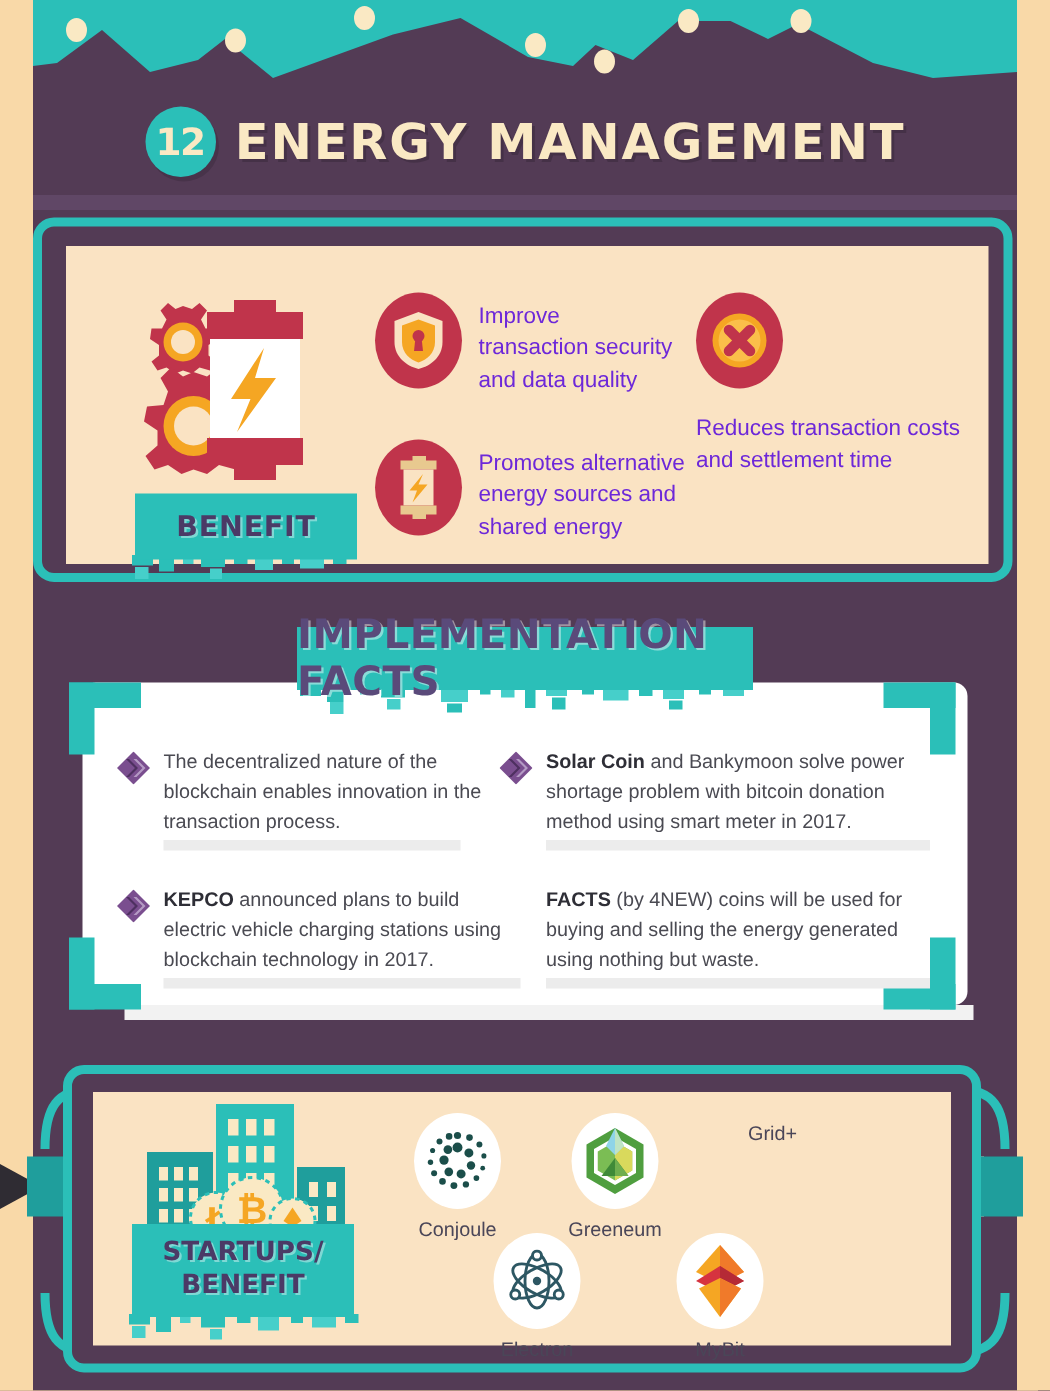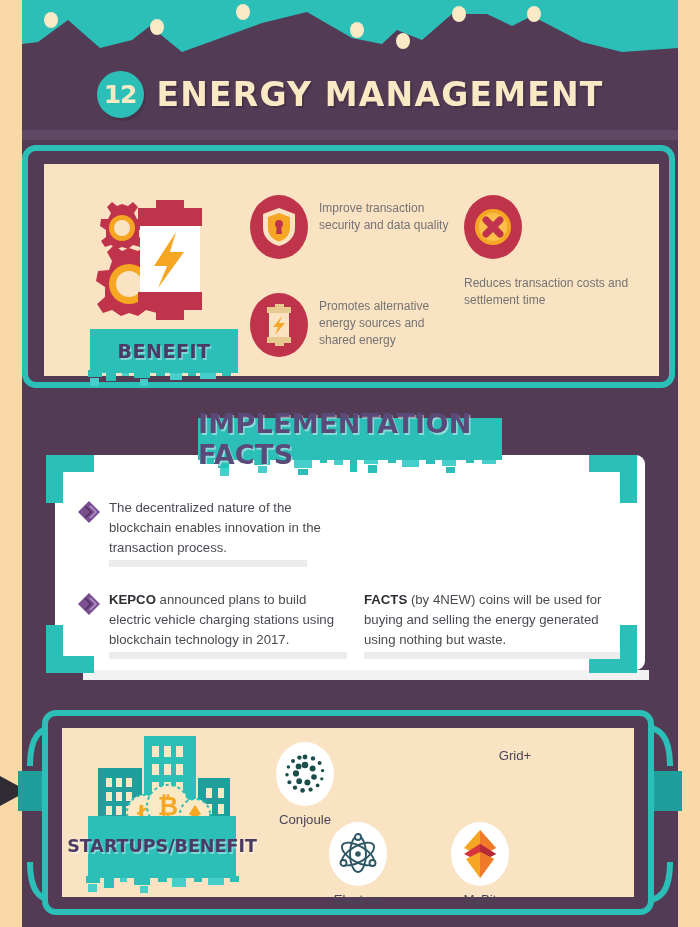--- a/index.html
+++ b/index.html
@@ -125,23 +125,23 @@
   .bi-2 { left: 420px; top: 31px;  width: 190px; flex-direction: column; }
   .bi-3 { left: 206px; top: 129px; width: 210px; }
   .circ-icon {
     flex: 0 0 auto;
     width: 58px; height: 64px;
     background: #c0344b;
     border-radius: 50%;
     display: flex; align-items: center; justify-content: center;
   }
   .benefit-text {
-    font-size: 12px;
+    font-size: 15px;
     line-height: 1.42;
-    color: #737373;
+    color: #6d28d9;
     padding-top: 5px;
   }
 
   
   .facts-banner {
     position: absolute;
     left: 198px; top: 418px;
     width: 304px; height: 42px;
     background: #2bbfb8;
     display: flex; align-items: center; justify-content: center;
@@ -205,21 +205,21 @@
     background: #fae3c3;
   }
   .plug { position: absolute; z-index: 3; }
 
   .city-block { position: absolute; left: 20px; top: -2px; width: 160px; height: 170px; }
   .startups-tag {
     position: absolute;
     left: 26px; top: 88px;
     width: 148px; height: 62px;
     background: #2bbfb8;
-    display: flex; flex-direction: row;
+    display: flex; flex-direction: column;
     align-items: center; justify-content: center;
     font-family: "DejaVu Sans", sans-serif;
     font-weight: bold;
     font-size: 17.5px;
     line-height: 1.25;
     color: #4b3a66;
     text-shadow: 1.5px 1.5px 0 rgba(255,255,255,0.4);
     z-index: 4;
   }
 
@@ -405,20 +405,33 @@
       <polygon fill="#b49ac4" points="13,5 19,11 13,17 11,17 17,11 11,5"></polygon>
     </svg>
     <div>
       <div class="fact-body">
         <b></b><span>The decentralized nature of the blockchain enables innovation in the transaction process.</span>
       </div>
       <div class="fact-rule" style="width:198px;"></div>
     </div>
   </div>
 
+  <div class="fact" style="left:333px; top:498px; width:265px; z-index:8;">
+    <svg class="fact-diamond" width="22" height="22" viewBox="0 0 22 22">
+      <polygon fill="#7a4e8f" points="11,0 22,11 11,22 0,11"></polygon>
+      <polygon fill="#4e3060" points="8,5 14,11 8,17 6,17 12,11 6,5"></polygon>
+      <polygon fill="#b49ac4" points="13,5 19,11 13,17 11,17 17,11 11,5"></polygon>
+    </svg>
+    <div>
+      <div class="fact-body">
+        <b>Solar Coin</b><span> and Bankymoon solve power shortage problem with bitcoin donation method using smart meter in 2017.</span>
+      </div>
+      <div class="fact-rule" style="width:256px;"></div>
+    </div>
+  </div>
 
   <div class="fact" style="left:78px; top:590px; width:252px; z-index:8;">
     <svg class="fact-diamond" width="22" height="22" viewBox="0 0 22 22">
       <polygon fill="#7a4e8f" points="11,0 22,11 11,22 0,11"></polygon>
       <polygon fill="#4e3060" points="8,5 14,11 8,17 6,17 12,11 6,5"></polygon>
       <polygon fill="#b49ac4" points="13,5 19,11 13,17 11,17 17,11 11,5"></polygon>
     </svg>
     <div>
       <div class="fact-body">
         <b>KEPCO</b><span> announced plans to build electric vehicle charging stations using blockchain technology in 2017.</span>
@@ -561,20 +574,35 @@
                 <circle cx="24.4" cy="30.6" r="3"></circle>
               <circle cx="16.2" cy="29.2" r="2.9"></circle>
                 <circle cx="13" cy="21.4" r="3.1"></circle>
               <circle cx="15.6" cy="14.4" r="2.9"></circle>
             </g>
           </svg>
         </div>
         <div class="logo-label">Conjoule</div>
       </div>
 
+      <div class="logo-cell" style="left:305px; top:14px;">
+        <div class="logo-circle">
+          <svg width="46" height="48" viewBox="0 0 46 48">
+            <polygon fill="#4f9e3f" points="23,2 42,13 42,35 23,46 4,35 4,13"></polygon>
+            <polygon fill="#ffffff" points="23,8 37,16 37,32 23,40 9,32 9,16"></polygon>
+            <polygon fill="#7bbd54" points="23,11 34.5,17.6 34.5,30.4 23,37 11.5,30.4 11.5,17.6"></polygon>
+            <polygon fill="#d9d95c" points="23,11 34.5,17.6 34.5,30.4 23,37"></polygon>
+            <polygon fill="#8fd4e8" points="23,2 29,14 23,20 17,14"></polygon>
+            <polygon fill="#bfe4c4" points="23,2 29,14 23,20"></polygon>
+            <polygon fill="#3f8a38" points="23,22 32,34 14,34"></polygon>
+            <polygon fill="#6fae4e" points="23,22 32,34 23,34"></polygon>
+          </svg>
+        </div>
+        <div class="logo-label">Greeneum</div>
+      </div>
 
       <div class="logo-cell" style="left:410px; top:14px;">
         <div class="logo-label">Grid+</div>
       </div>
 
       <div class="logo-cell" style="left:253px; top:94px;">
         <div class="logo-circle">
           <svg width="42" height="42" viewBox="0 0 42 42">
             <g stroke="#2d5763" stroke-width="1.9" fill="none">
               <ellipse cx="21" cy="21" rx="18" ry="8" transform="rotate(30 21 21)"></ellipse>

